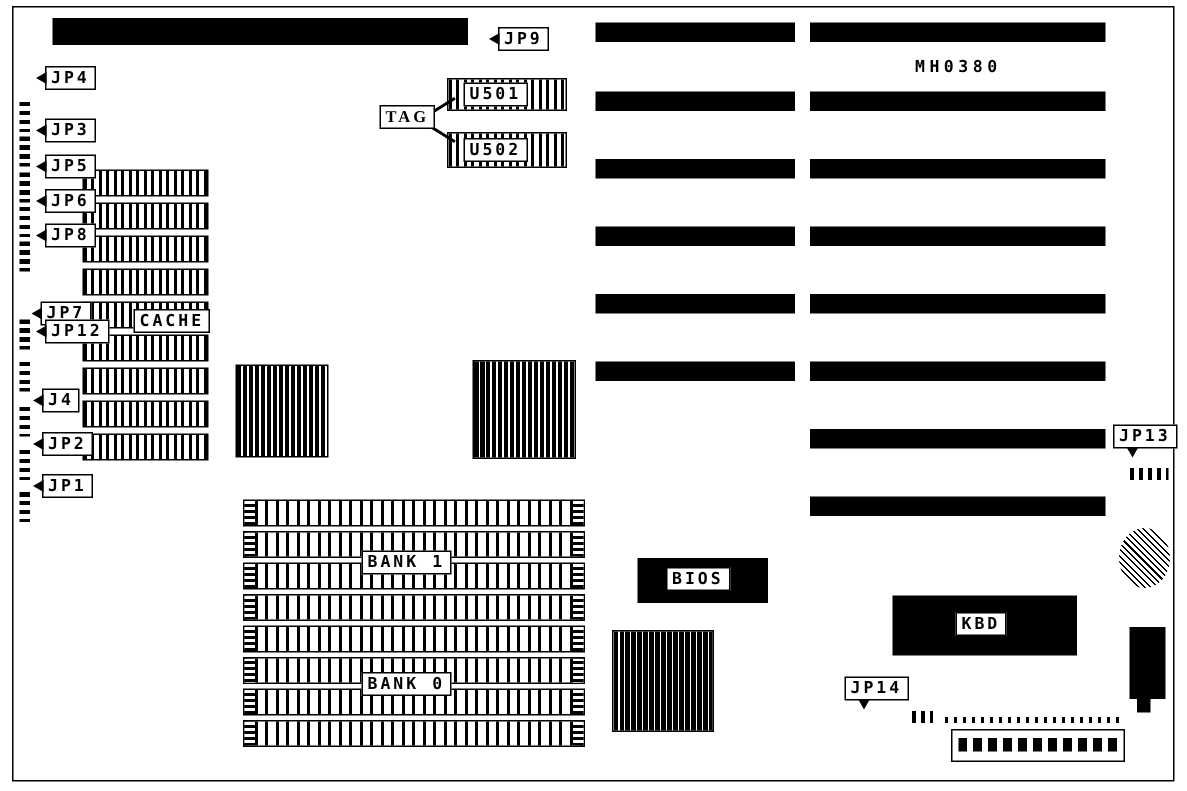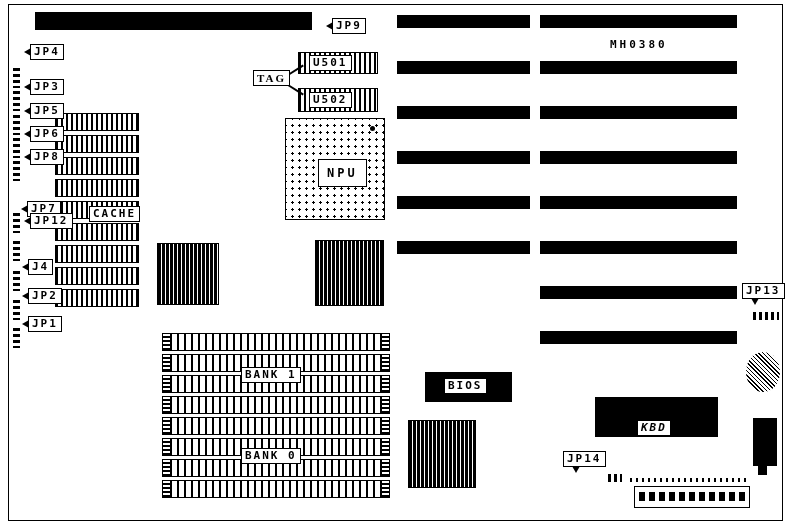--- a/index.html
+++ b/index.html
@@ -109,24 +109,20 @@
   <div class="dip" style="top:157px;"></div>
   <div class="dip" style="top:179px;"></div>
   <div class="dip" style="top:201px;"></div>
   <div class="dip" style="top:223px;"></div>
   <div class="dip" style="top:245px;"></div>
   <div class="dip" style="top:267px;"></div>
   <div class="dip" style="top:289px;"></div>
   <div class="label" style="left:76px;top:206px;margin-left:13px;">CACHE</div>
 
 
-  <div class="pga">
-    <div class="npu-box">NPU</div>
-    <div class="npu-dot"></div>
-  </div>
 
   <div class="label" style="left:253px;top:70px;font-family:Liberation Serif, serif;">TAG</div>
   <div class="tline" style="left:288px;top:74px;transform:rotate(-32deg);"></div>
   <div class="tline" style="left:288px;top:84px;transform:rotate(32deg);"></div>
   <div class="chip-h" style="left:298px;top:52px;width:78px;height:20px;"></div>
   <div class="label" style="left:309px;top:55px;">U501</div>
   <div class="chip-h" style="left:298px;top:88px;width:78px;height:22px;"></div>
   <div class="label" style="left:309px;top:92px;">U502</div>
 
   <div class="plcc" style="left:157px;top:243px;width:60px;height:60px;"></div>
@@ -141,21 +137,21 @@
   <div class="simm" style="top:438px;"></div>
   <div class="simm" style="top:459px;"></div>
   <div class="simm" style="top:480px;"></div>
   <div class="label" style="left:241px;top:367px;">BANK 1</div>
   <div class="label" style="left:241px;top:448px;">BANK 0</div>
 
   <div class="bar" style="left:425px;top:372px;width:87px;height:30px;"></div>
   <div class="label" style="left:444px;top:378px;">BIOS</div>
 
   <div class="bar" style="left:595px;top:397px;width:123px;height:40px;"></div>
-  <div class="label" style="left:637px;top:420px;font-style:italic;">KBD</div>
+  <div class="label" style="left:637px;top:408px;">KBD</div>
 
   <div class="label pt-d" style="left:742px;top:283px;">JP13</div>
   <div class="pinsh" style="left:753px;top:312px;width:26px;"></div>
 
   <div class="label pt-d" style="left:563px;top:451px;">JP14</div>
   <div class="pinsh" style="left:608px;top:474px;width:14px;"></div>
 
   <div class="ticks"></div>
   <div class="pwr">
     <div class="pwr-pins"></div>

